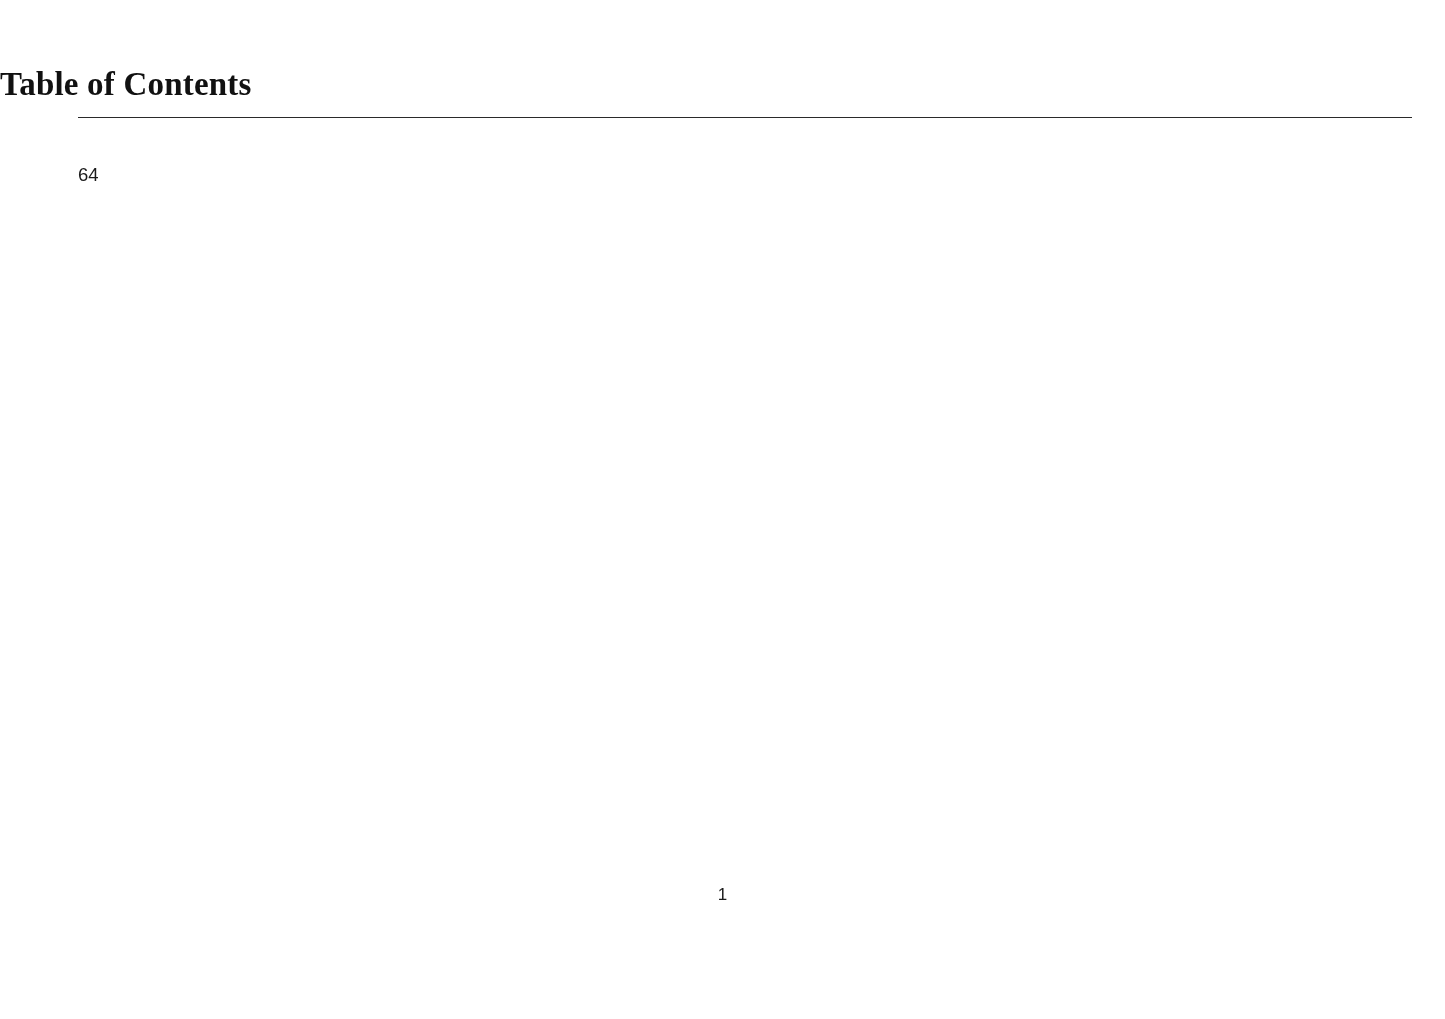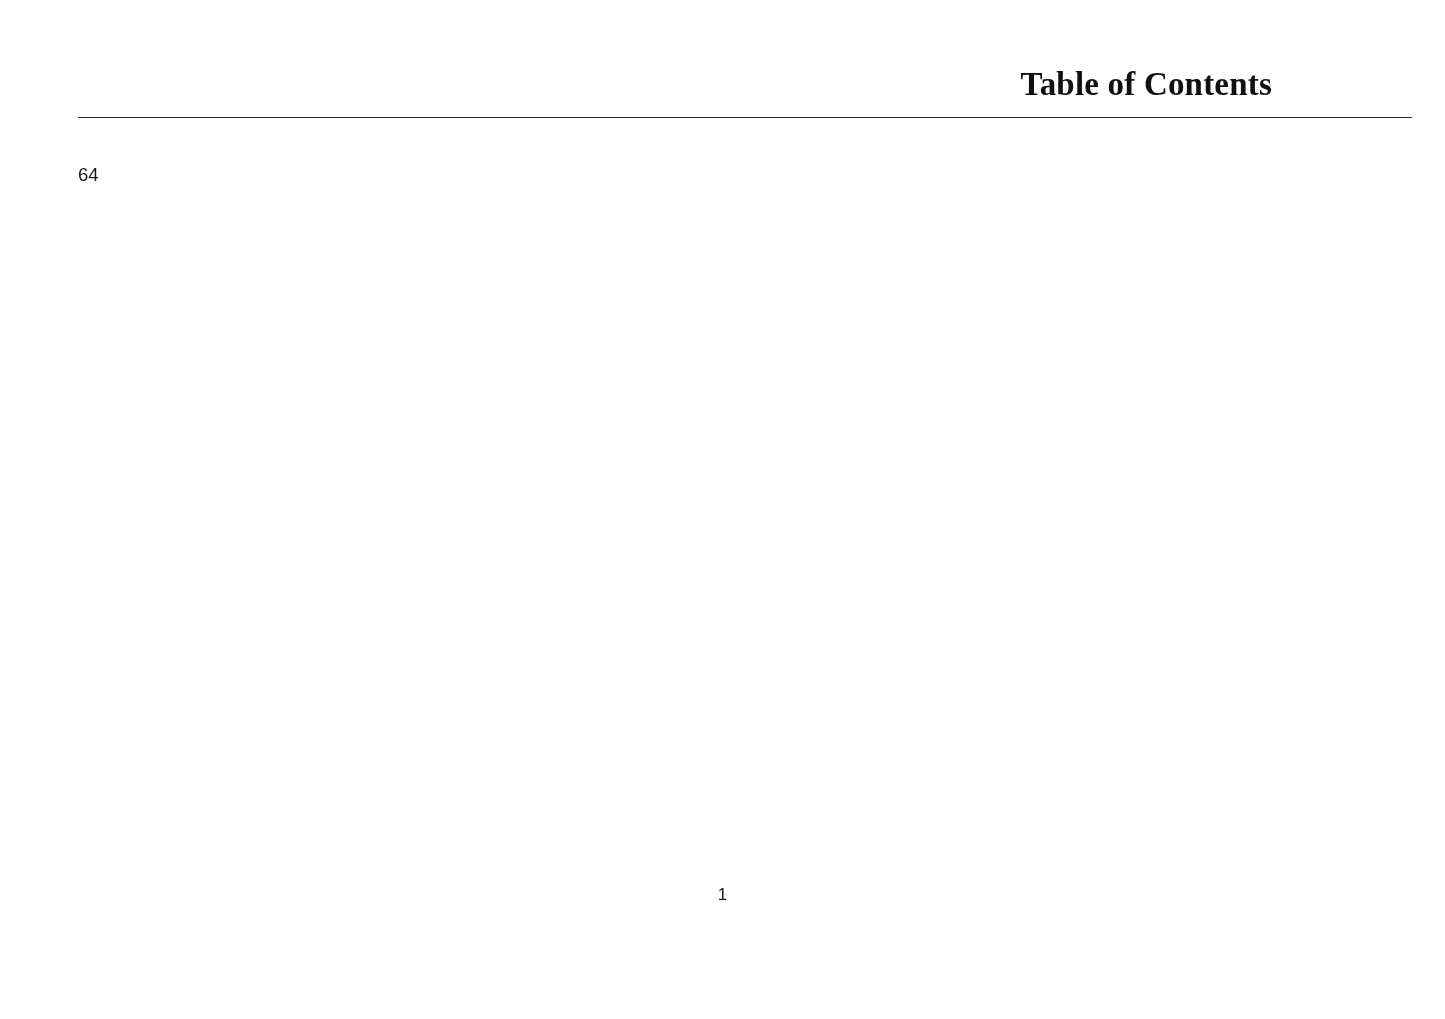--- a/index.html
+++ b/index.html
@@ -18,21 +18,21 @@
   .page {
     position: absolute;
     inset: 0;
     background: #ffffff;
   }
   .toc-title {
     position: absolute;
     top: 66px;
     left: 0;
     width: 1272px;
-    text-align: right;
+    text-align: left;
     font-family: "Liberation Serif", "DejaVu Serif", serif;
     font-weight: 700;
     font-size: 33px;
     letter-spacing: 0.2px;
     color: #111111;
   }
   .header-rule {
     position: absolute;
     top: 117px;
     left: 78px;

